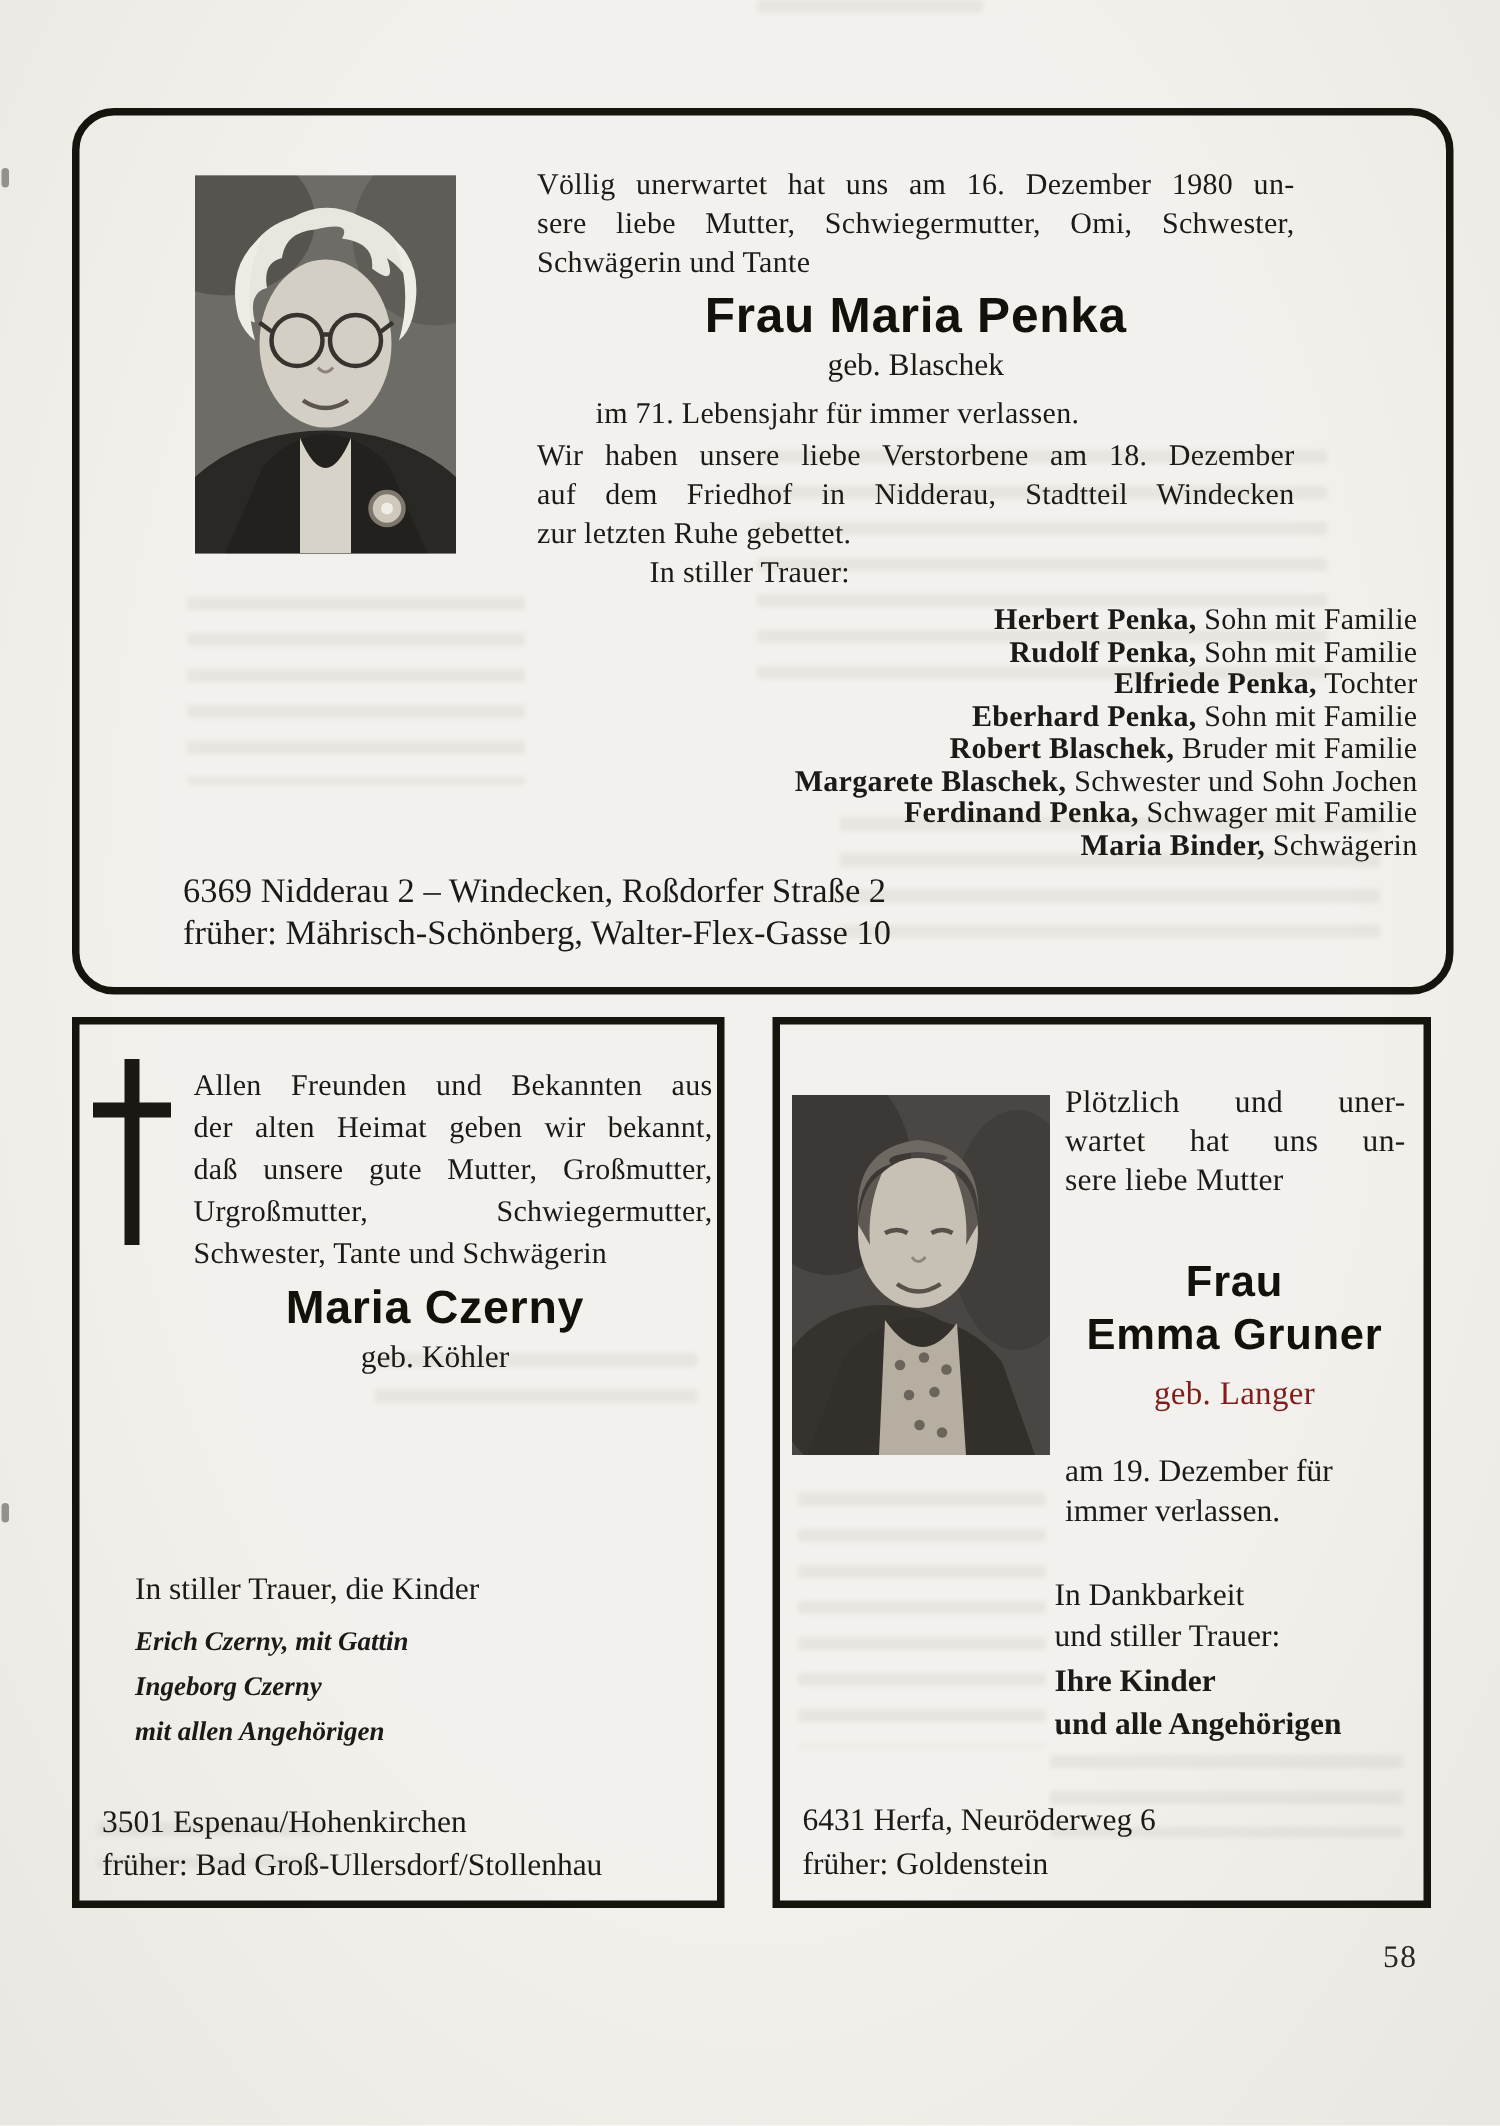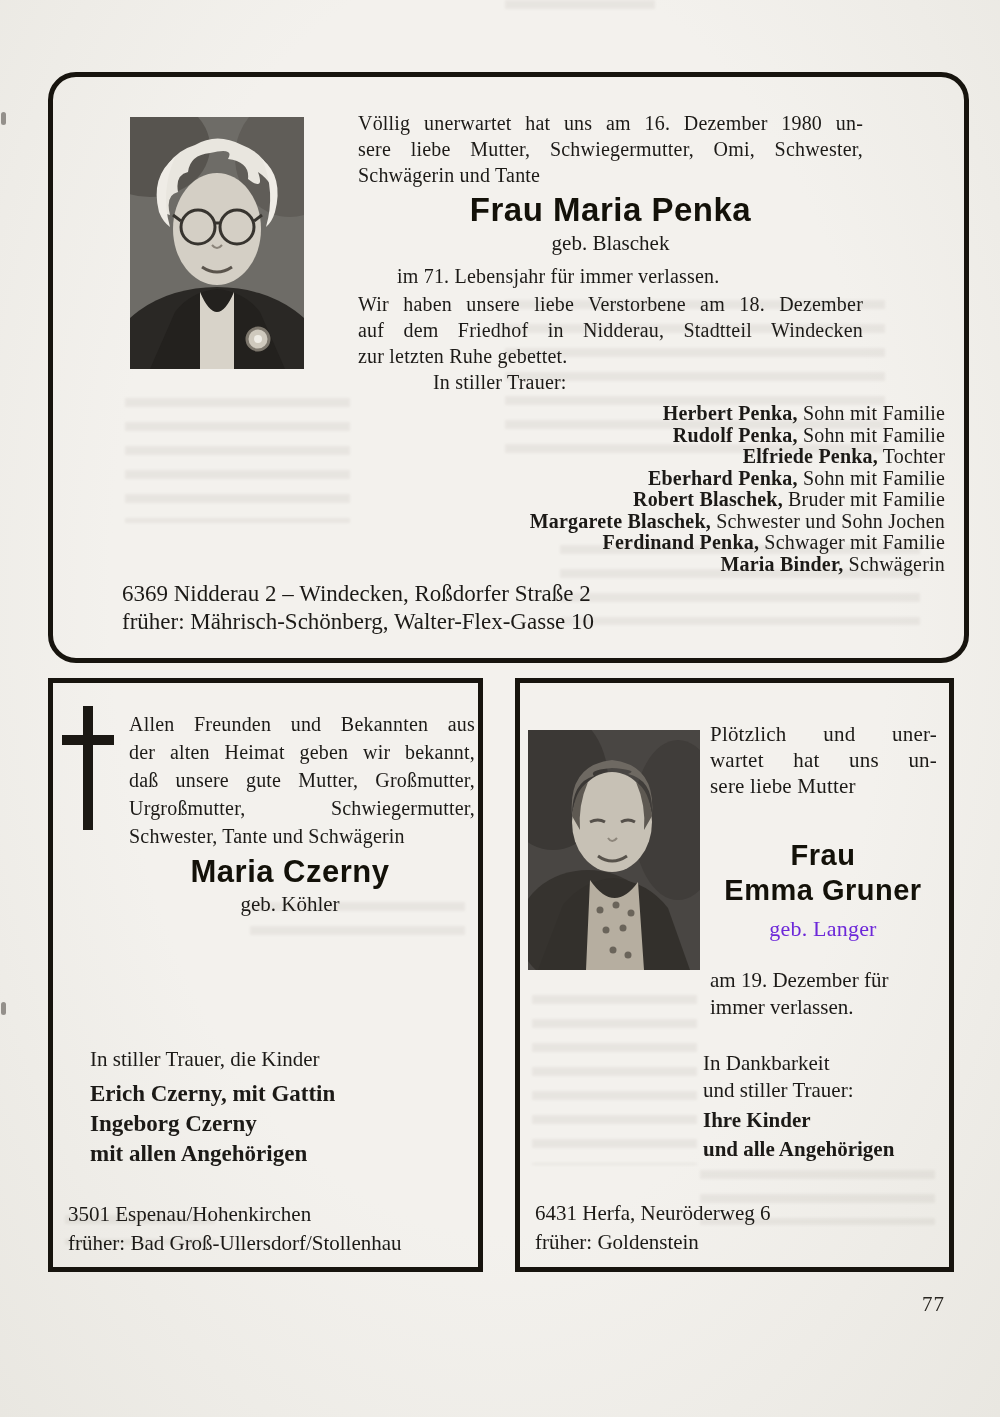--- a/index.html
+++ b/index.html
@@ -40,26 +40,26 @@
   .penka-mourners{margin-top:8px;}
   .penka-mourners .row{font-size:20px;line-height:21.5px;letter-spacing:.2px;text-align:right;}
   .penka-address{left:69px;top:503px;width:760px;font-size:23px;line-height:28px;}
   
   .cz-cross{left:9px;top:23px;width:52px;height:124px;}
   .cz-intro{left:64px;top:27px;width:346px;line-height:28px;margin-left:12px;}
   .cz-title{left:64px;top:171px;width:346px;font-size:31px;line-height:36px;}
   .cz-maiden{left:64px;top:209px;width:346px;font-size:21px;}
   .cz-body{left:15px;top:260px;width:400px;line-height:29px;}
   .cz-mourning-label{left:37px;top:364px;width:380px;font-size:21px;}
-  .cz-mourners{left:37px;top:396px;width:390px;font-size:23px;line-height:30px;}
+  .cz-mourners{left:37px;top:396px;width:390px;font-size:18px;line-height:30px;font-style:italic;}
   .cz-address{left:15px;top:517px;width:410px;font-size:21px;line-height:28.5px;}
   
   .gr-intro{left:190px;top:38px;width:227px;font-size:21px;line-height:26px;letter-spacing:.2px;}
   .gr-title{left:183px;top:155px;width:240px;font-size:29px;line-height:35px;}
-  .gr-maiden{font-family:"Liberation Serif",serif;font-weight:normal;font-size:22px;letter-spacing:.2px;color:#6d28d9;margin-top:3px;}
+  .gr-maiden{font-family:"Liberation Serif",serif;font-weight:normal;font-size:22px;letter-spacing:.2px;color:#7f1d1d;margin-top:3px;}
   .gr-date{left:190px;top:284px;width:235px;font-size:21px;line-height:27px;}
   .gr-mourning{left:183px;top:367px;width:250px;font-size:21px;line-height:27px;}
   .gr-mourners{left:183px;top:423px;width:256px;font-size:21px;line-height:28.5px;}
   .gr-address{left:15px;top:516px;width:400px;font-size:21px;line-height:28.5px;}
   
   #page-number{position:absolute;left:922px;top:1292px;font-size:21px;letter-spacing:1px;color:#2a2722;}
   
   .ghost{
     position:absolute;opacity:.08;filter:blur(1.6px);pointer-events:none;
     background:repeating-linear-gradient(180deg,#6b6155 0 9px,transparent 9px 24px);
@@ -232,13 +232,13 @@
     <div>Ihre Kinder</div>
     <div>und alle Angehörigen</div>
   </div>
 
   <div class="abs gr-address">
     <div>6431 Herfa, Neuröderweg 6</div>
     <div>früher: Goldenstein</div>
   </div>
 </section>
 
-<div id="page-number">77</div>
+<div id="page-number">58</div>
 
 </body></html>

